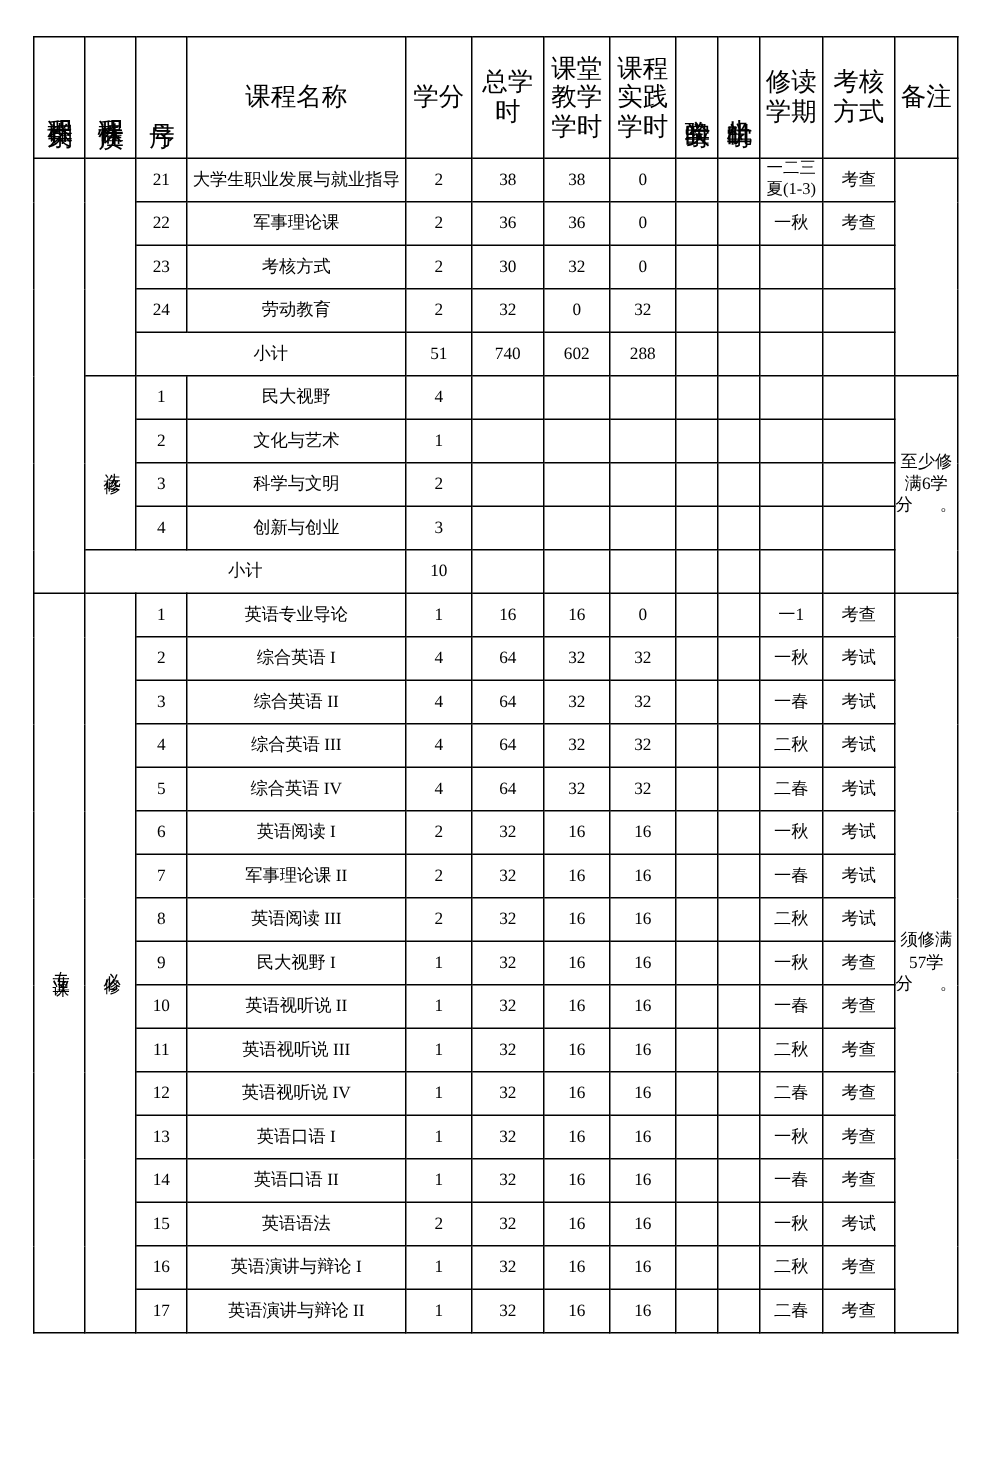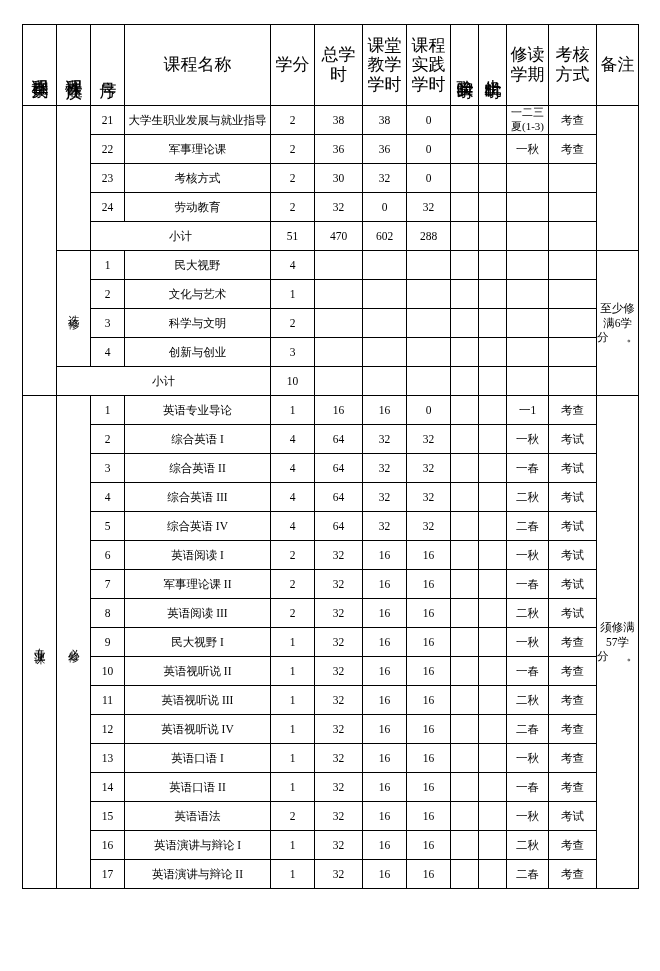--- a/index.html
+++ b/index.html
@@ -213,21 +213,21 @@
       <td>0</td>
       <td>32</td>
       <td></td>
       <td></td>
       <td></td>
       <td></td>
     </tr>
     <tr>
       <td colspan="2" class="subtotal">小计</td>
       <td class="bold">51</td>
-      <td class="bold">470</td>
+      <td class="bold">740</td>
       <td class="bold">602</td>
       <td class="bold">288</td>
       <td></td>
       <td></td>
       <td></td>
       <td></td>
     </tr>
 
     <tr>
       <td rowspan="4">

